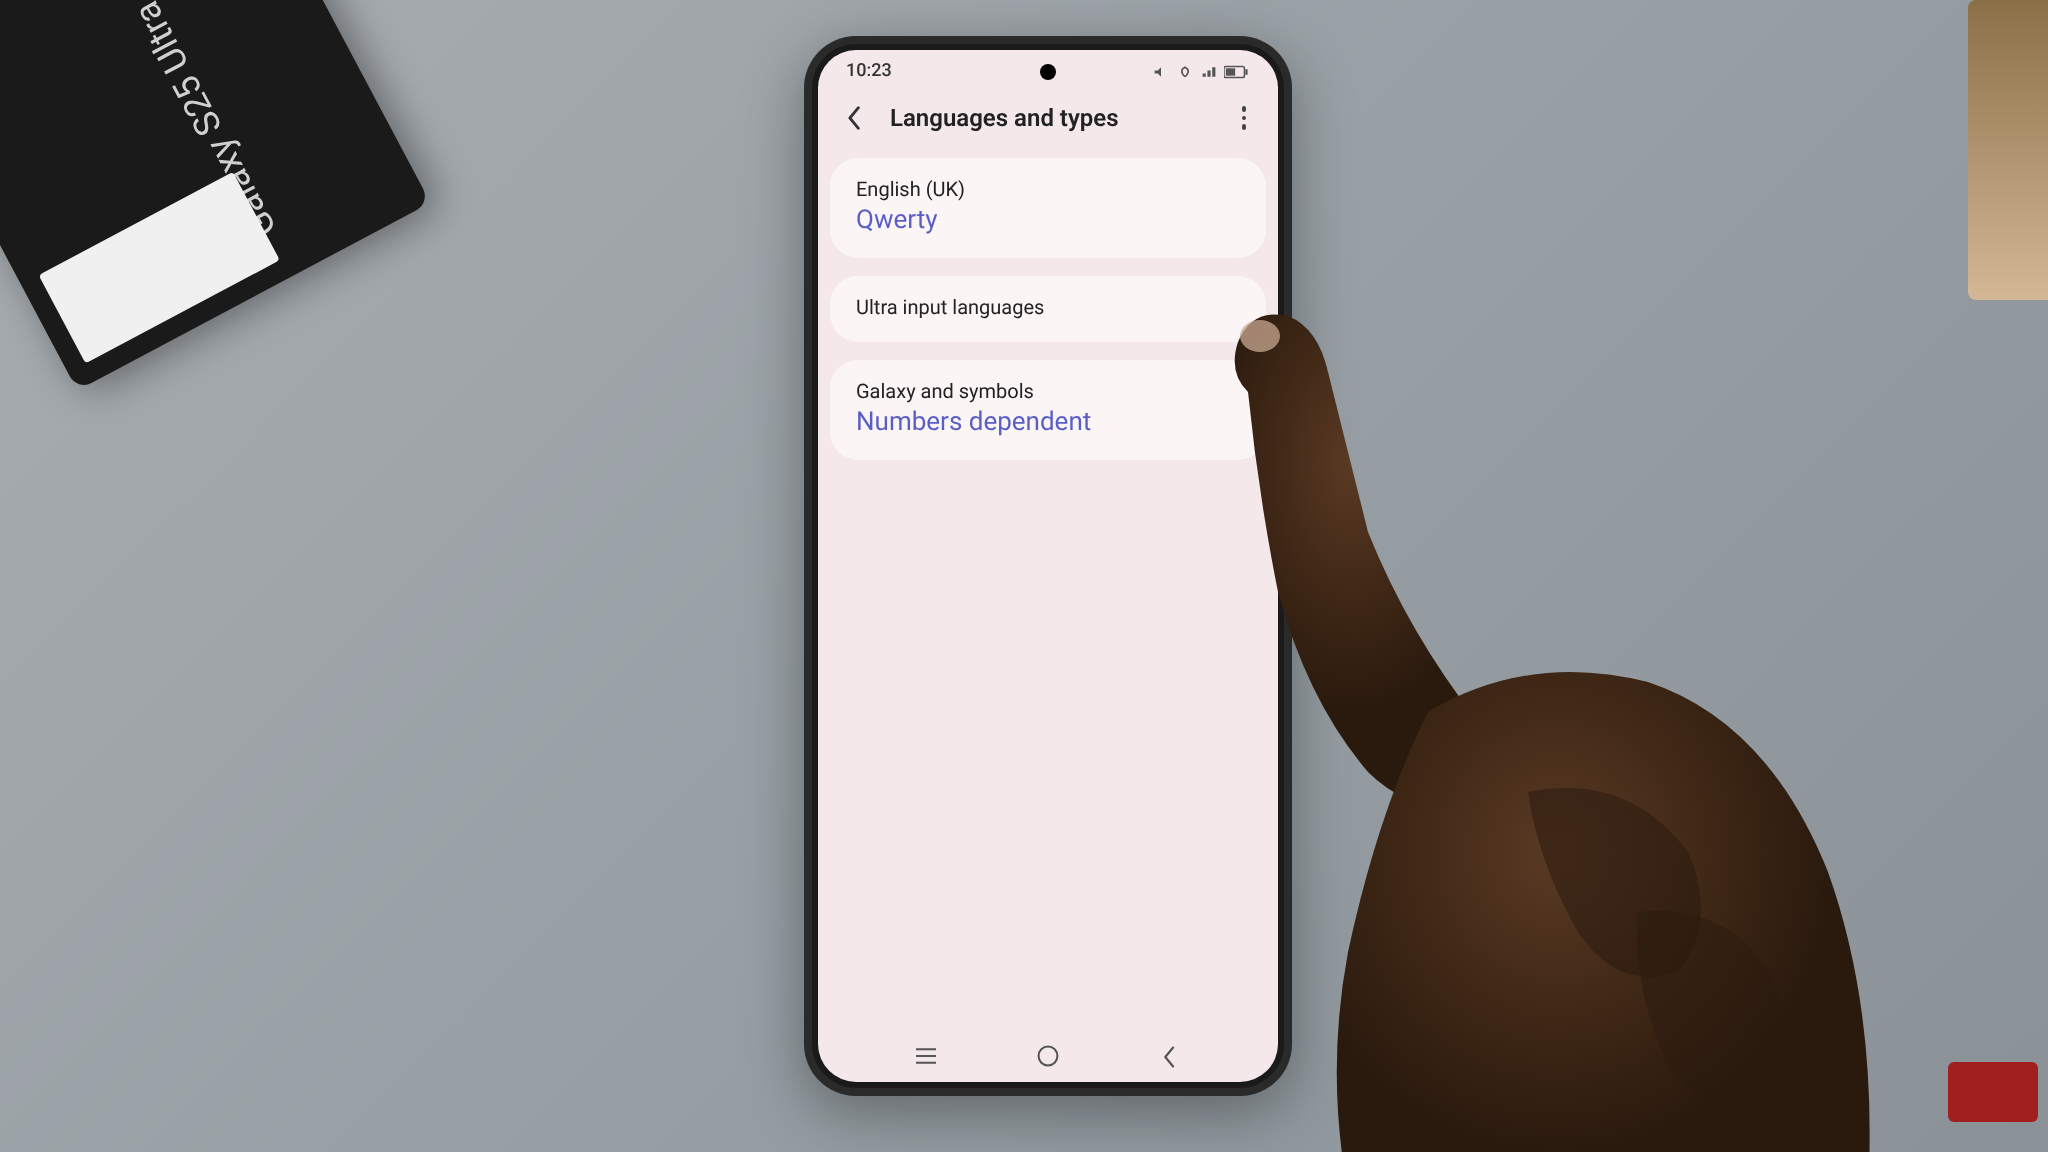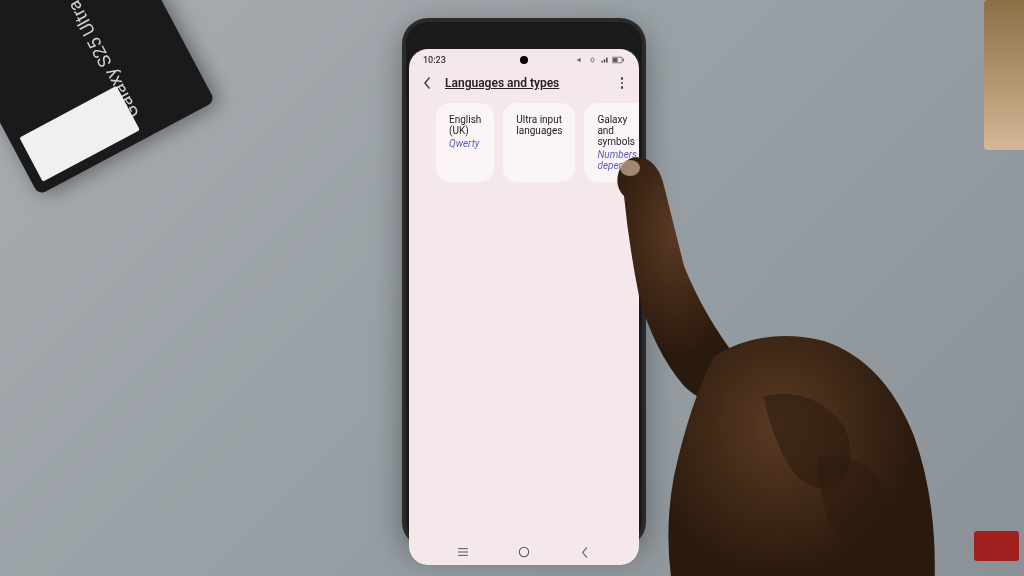--- a/index.html
+++ b/index.html
@@ -85,21 +85,20 @@
       border-radius: 22px;
       padding: 3px;
     }
     .screen {
       width: 100%;
       height: 100%;
       background: #f5e8eb;
       border-radius: 19px;
       position: relative;
       overflow: hidden;
-      margin-top: 24px;
     }
 
     
     .camera-hole {
       position: absolute;
       top: 7px;
       left: 50%;
       transform: translateX(-50%);
       width: 8px;
       height: 8px;
@@ -139,57 +138,55 @@
       display: flex;
       align-items: center;
       justify-content: center;
       cursor: pointer;
     }
     .title-text {
       font-size: 12px;
       font-weight: 600;
       color: #222;
       flex: 1;
-      text-decoration: underline;
     }
     .more-btn {
       width: 14px;
       height: 16px;
       display: flex;
       flex-direction: column;
       align-items: center;
       justify-content: center;
       gap: 2px;
       cursor: pointer;
     }
     .more-btn span {
       width: 2.5px;
       height: 2.5px;
       background: #444;
       border-radius: 50%;
     }
 
     
-    .cards { padding: 0 27px; display: flex; flex-direction: row; gap: 9px; }
+    .cards { padding: 0 6px; display: flex; flex-direction: column; gap: 9px; }
     .card {
       background: rgba(255,255,255,0.55);
       border-radius: 14px;
       padding: 11px 13px;
       cursor: pointer;
     }
     .card-title {
       font-size: 10px;
       font-weight: 400;
       color: #222;
     }
     .card-sub {
-      font-size: 10px;
+      font-size: 13px;
       color: #5a5fc7;
       margin-top: 2px;
-      font-style: italic;
     }
 
     
     .nav-bar {
       position: absolute;
       bottom: 6px;
       left: 0;
       right: 0;
       display: flex;
       justify-content: space-around;

